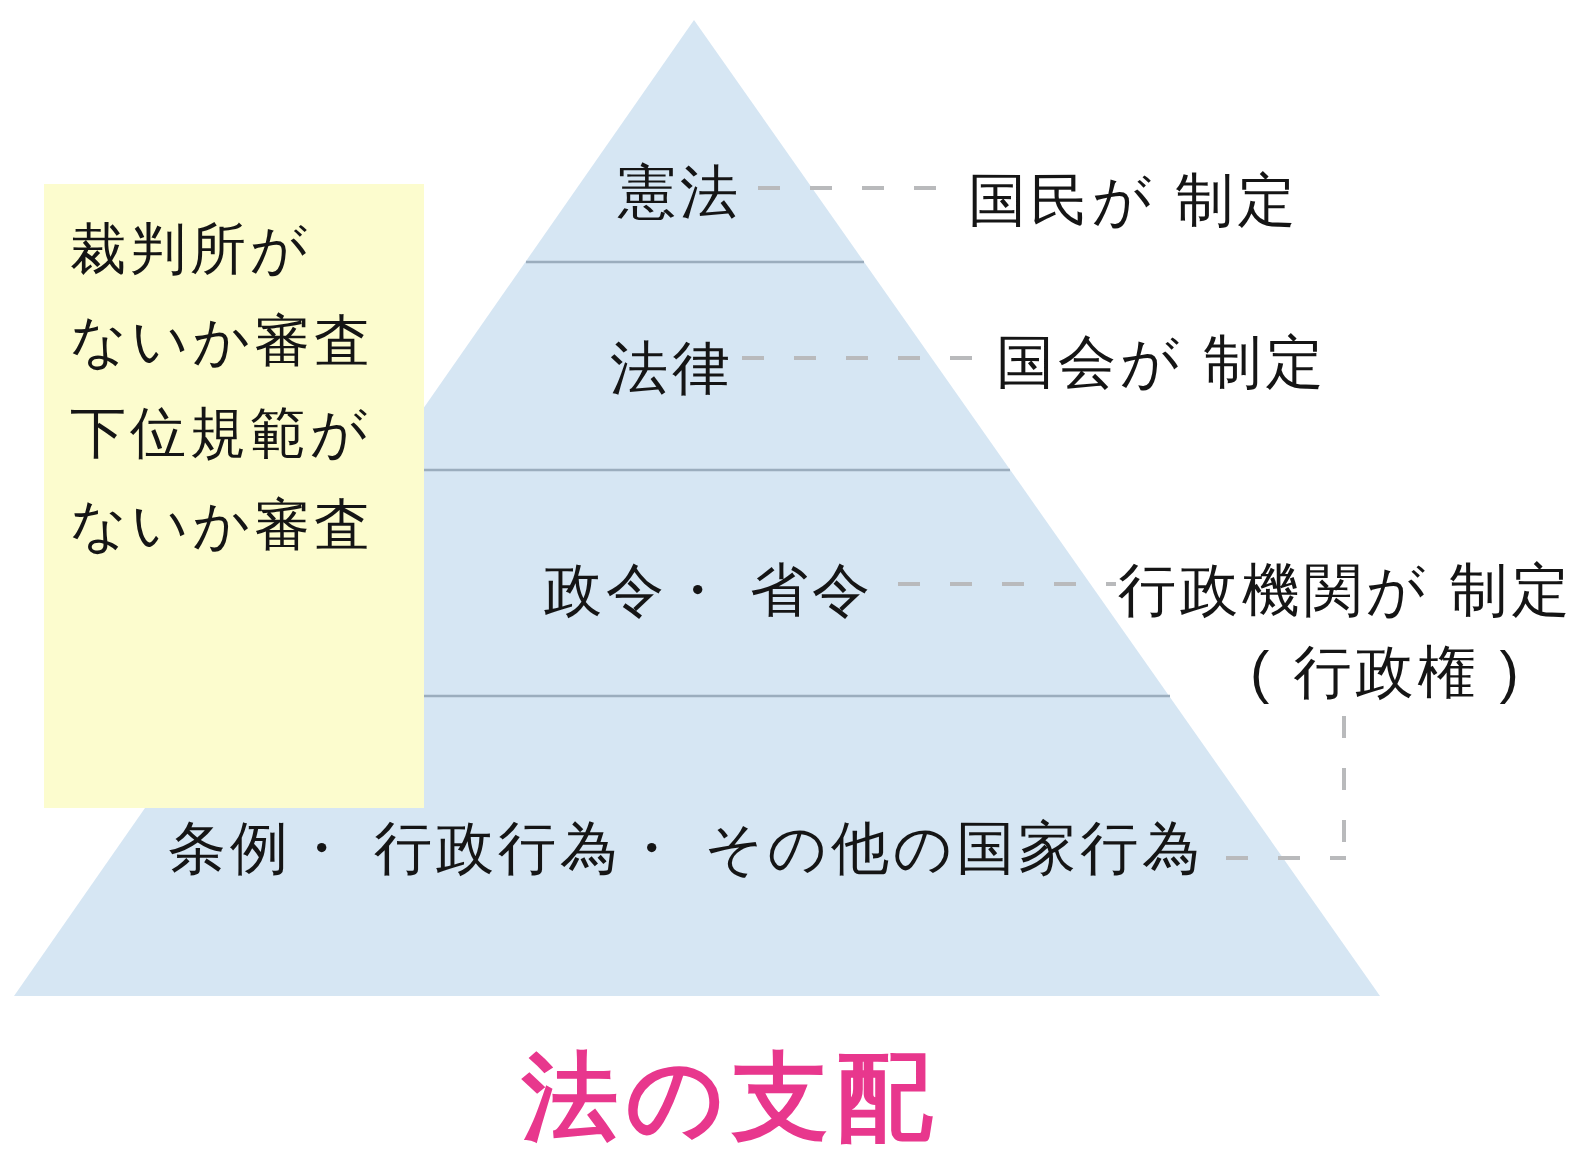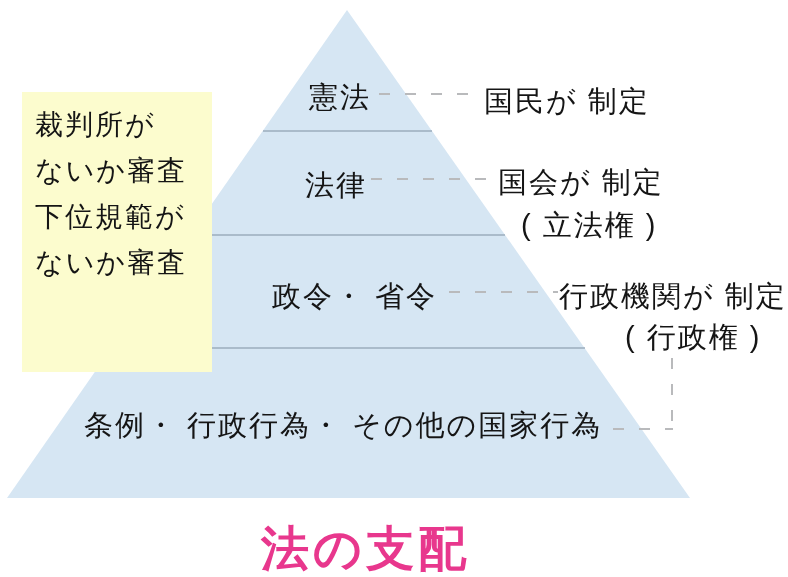--- a/index.html
+++ b/index.html
@@ -11,21 +11,21 @@
   #pyramid-svg { position:absolute; left:0; top:0; }
   .label {
     position:absolute; white-space:nowrap;
     color:#151515; letter-spacing:2px;
     font-size:29px; line-height:1.2;
     font-family:"Liberation Sans","DejaVu Sans",sans-serif;
   }
   .tier-label { text-align:center; }
   .note-box {
     position:absolute; left:22px; top:92px;
-    width:190px; height:280px;
+    width:190px; height:312px;
     background:#fcfcce;
     box-sizing:border-box; padding:10px 0 0 13px;
   }
   .note-line {
     font-size:28px; line-height:46px; letter-spacing:2px;
     color:#151515; white-space:nowrap;
   }
   .page-title {
     position:absolute; left:261px; top:517px;
     font-size:48px; letter-spacing:4px; font-weight:600;
@@ -53,21 +53,20 @@
   </svg>
 
   <div class="label tier-label" style="left:309px; top:80px;">憲法</div>
   <div class="label tier-label" style="left:305px; top:168px;">法律</div>
   <div class="label tier-label" style="left:272px; top:279px;">政令・ 省令</div>
   <div class="label tier-label" style="left:84px; top:408px;">条例・ 行政行為・ その他の国家行為</div>
 
   <div class="label" style="left:484px; top:84px;">国民が 制定</div>
 
   <div class="label" style="left:498px; top:165px;">国会が 制定</div>
-  <div class="label" style="left:521px; top:208px;">( 立法権 )</div>
 
   <div class="label" style="left:559px; top:279px;">行政機関が 制定</div>
   <div class="label" style="left:601px; top:320px;margin-left:24px;">( 行政権 )</div>
 
   <div class="note-box">
     <div class="note-line">裁判所が</div>
     <div class="note-line">ないか審査</div>
     <div class="note-line">下位規範が</div>
     <div class="note-line">ないか審査</div>
   </div>

